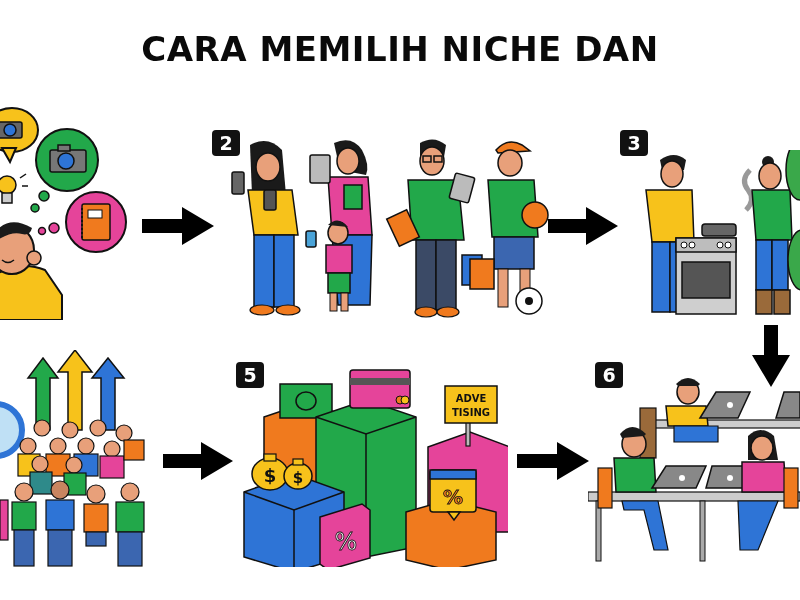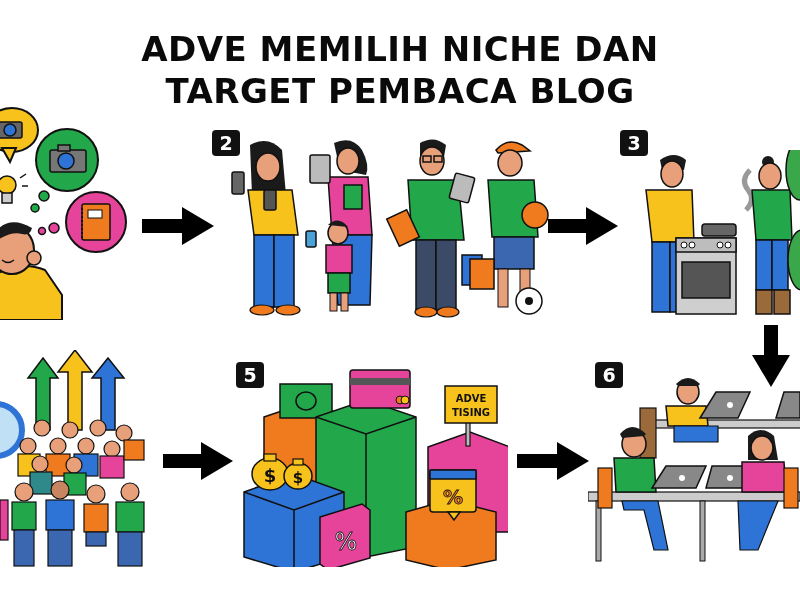--- a/index.html
+++ b/index.html
@@ -8,22 +8,21 @@
   .title div { white-space:nowrap; }
   .badge { position:absolute; width:28px; height:26px; background:#111; color:#fff; border-radius:4px; font-family:"DejaVu Sans", sans-serif; font-weight:bold; font-size:19px; line-height:26px; text-align:center; }
   .arrow { position:absolute; }
   .panel { position:absolute; }
   svg { display:block; }
 </style>
 </head>
 <body>
 
 <div class="title">
-  <div>ADVE MEMILIH NICHE DAN</div>
-  <div>TARGET PEMBACA BLOG</div>
+  <div>CARA MEMILIH NICHE DAN</div>
 </div>
 
 <div class="panel" style="left:0;top:100px;width:130px;height:220px;">
   <svg width="130" height="220" viewBox="0 0 130 220">
 
     <g>
       <ellipse cx="12" cy="30" rx="26" ry="22" fill="#f7c21b" stroke="#111" stroke-width="2"></ellipse>
       <polygon points="2,48 10,62 16,48" fill="#f7c21b" stroke="#111" stroke-width="2"></polygon>
       <rect x="-2" y="22" width="24" height="16" rx="2" fill="#666" stroke="#111" stroke-width="1.5"></rect>
       <circle cx="10" cy="30" r="6" fill="#2e74d6" stroke="#111" stroke-width="1.5"></circle>

